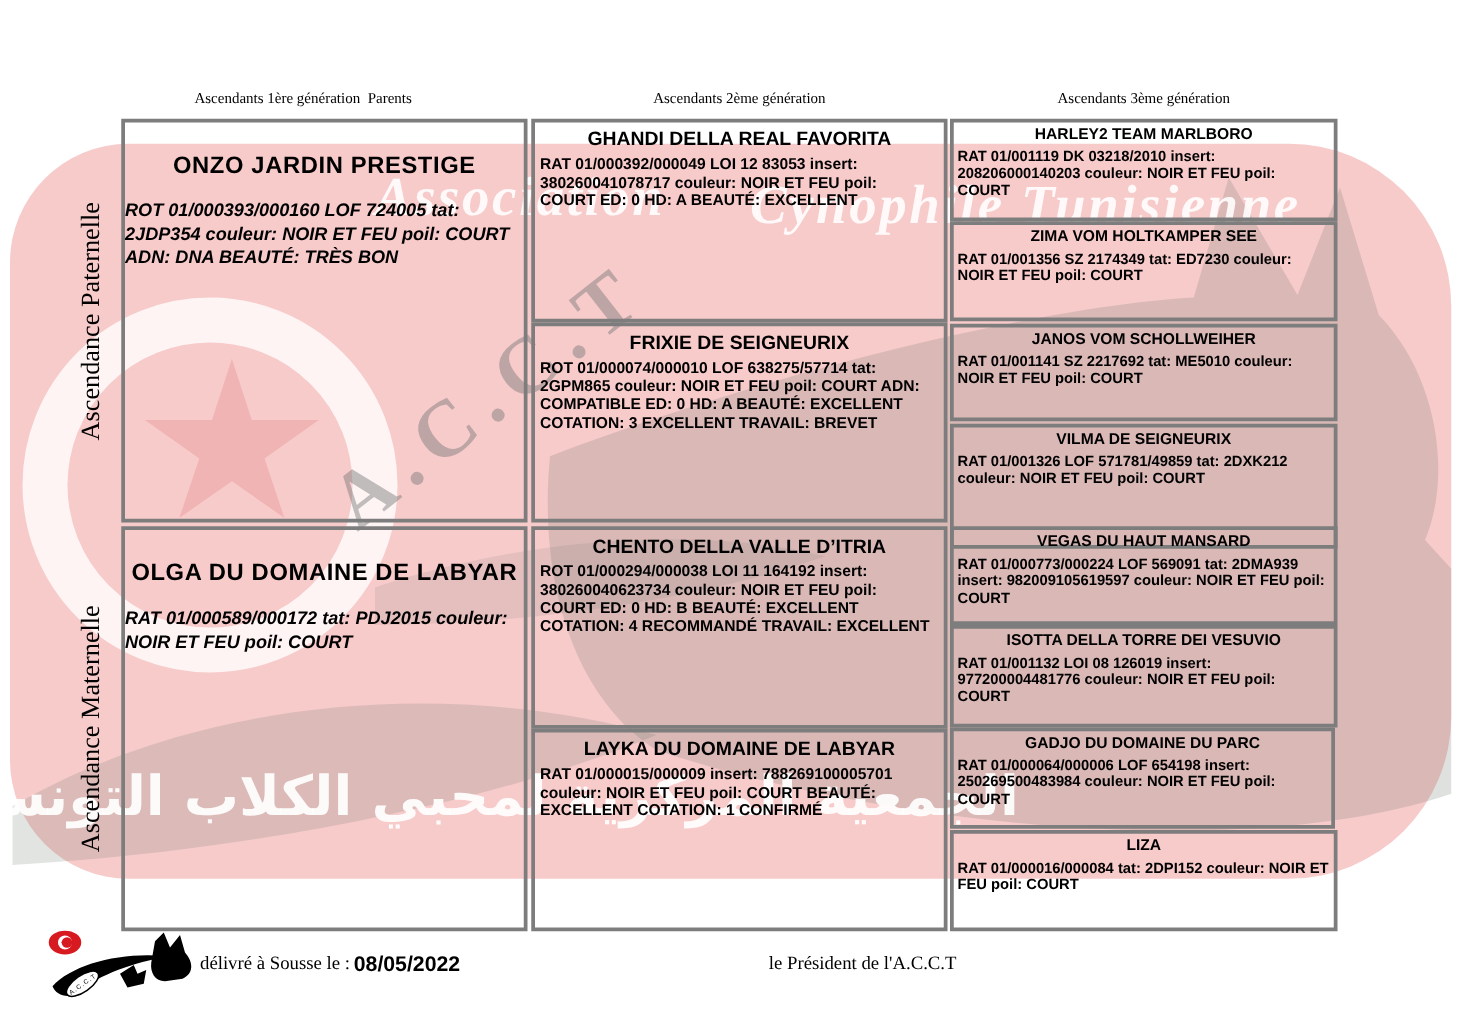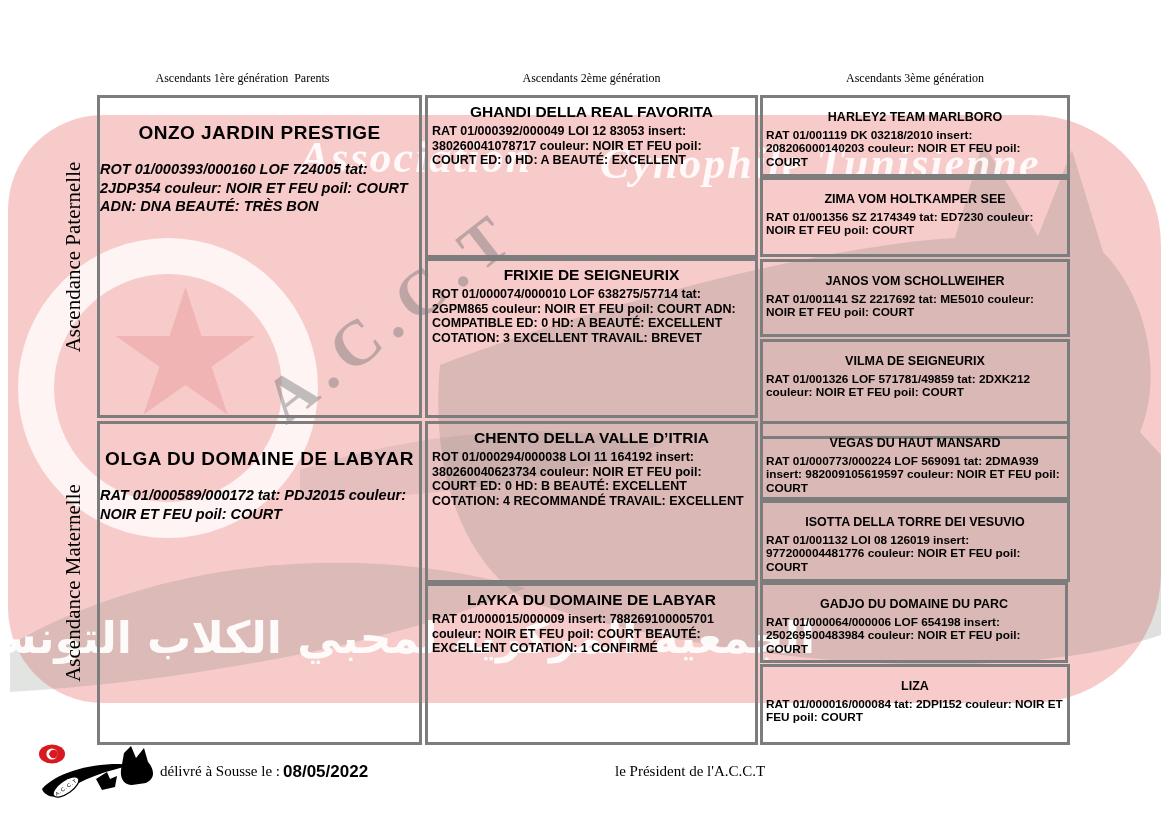--- a/index.html
+++ b/index.html
@@ -63,21 +63,21 @@
   .cell{
     position:absolute;border:3px solid #7d7d7d;box-sizing:border-box;background:transparent;
     z-index:5;overflow:hidden;color:#000;
   }
   .cell-name{font-weight:bold;text-align:center;}
   .cell-details{font-weight:bold;text-align:left;}
   .col1 .cell-name{font-size:19px;margin-top:24px;letter-spacing:0.5px;}
   .col1 .cell-details{font-size:14.5px;line-height:1.28;margin-top:16px;padding:0 10px 0 0;font-style:italic;}
   .col2 .cell-name{font-size:15.5px;margin-top:5px;}
   .col2 .cell-details{font-size:12.5px;line-height:1.16;margin-top:3px;padding:0 6px 0 4px;}
-  .col3 .cell-name{font-size:12.5px;margin-top:12px;}
+  .col3 .cell-name{font-size:12.5px;margin-top:2px;}
   .col3 .cell-details{font-size:11.8px;line-height:1.14;margin-top:1px;padding:4px 4px 0 3px;}
 
   
   .footer-logo{position:absolute;left:36px;top:743px;z-index:6;}
   .issued-label{
     position:absolute;left:160px;top:763px;z-index:6;color:#000;
     font-family:"Liberation Serif",serif;font-size:15px;
   }
   .issued-date{
     position:absolute;left:283px;top:762px;z-index:6;color:#000;

